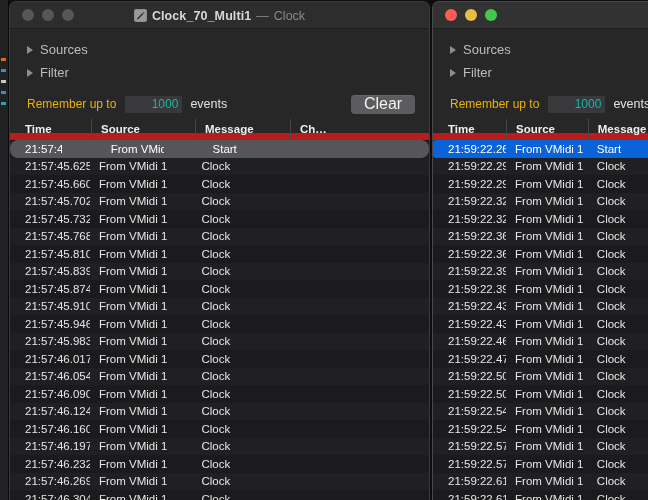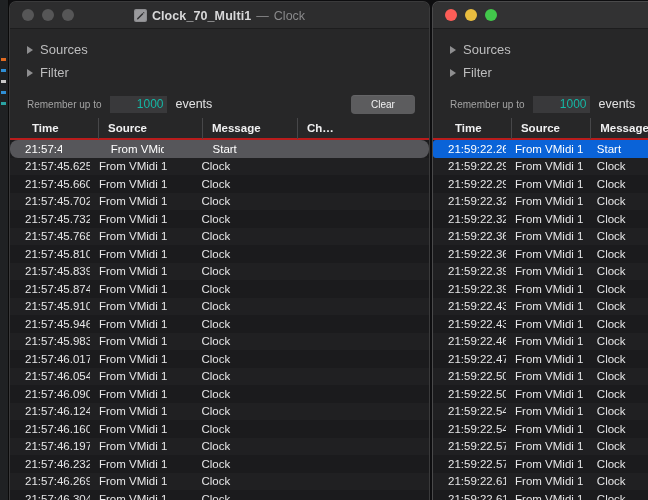--- a/index.html
+++ b/index.html
@@ -87,50 +87,49 @@
     border-top: 4px solid transparent;
     border-bottom: 4px solid transparent;
   }
   .disclosure-label { font-size: 13px; color: #bdbdbe; }
 
   .remember-row {
     display: flex; align-items: center;
     height: 30px; padding: 0 14px 0 17px;
     margin-top: 5px;
   }
-  .remember-label { font-size: 10px; color: #a3a3a3; }
+  .remember-label { font-size: 12px; color: #eab308; }
   .num-field {
     width: 57px; height: 17px;
     margin-left: 9px;
     background: #39393b;
     border: none;
     color: #14b8a6; font-size: 12px;
     font-family: "Liberation Sans", sans-serif;
     text-align: right;
     padding-right: 4px;
     line-height: 17px;
   }
   .events-label { font-size: 12.5px; color: #e2e2e3; margin-left: 8px; }
   .spacer { flex: 1 1 auto; }
   .clear-btn {
     width: 64px; height: 19px;
     background: #5c5c5e;
     border: none; border-radius: 4px;
-    color: #f2f2f3; font-size: 10px;
+    color: #f2f2f3; font-size: 16px;
     font-family: "Liberation Sans", sans-serif;
     box-shadow: 0 0.5px 0 rgba(255,255,255,0.12) inset;
   }
 
   
   .table { background: #1b1b1d; }
   .thead {
-    display: flex; height: 21px; align-items: center;
+    display: flex; height: 21px; 
     background: #272728;
-    border-bottom: 2px solid #b91c1c;
-    padding-left: 7px;
+    border-bottom: 7px solid #b91c1c;
   }
   .th {
     font-size: 11.5px; color: #f0f0f1; font-weight: bold;
     padding-left: 9px;
     height: 21px; line-height: 21px;
     border-left: 1px solid #474749;
     overflow: hidden; white-space: nowrap;
   }
   .th.first { border-left: none; padding-left: 15px; }
 

